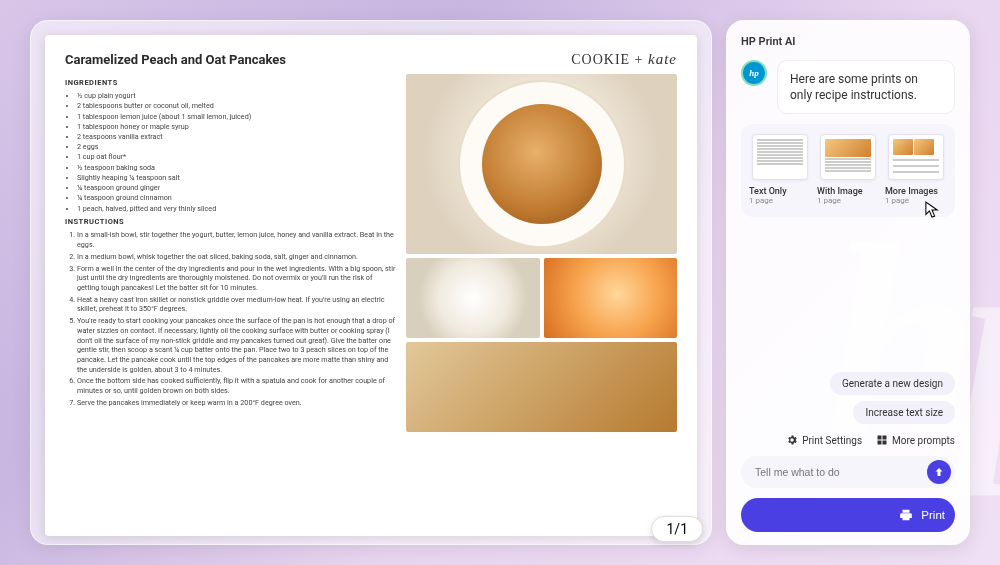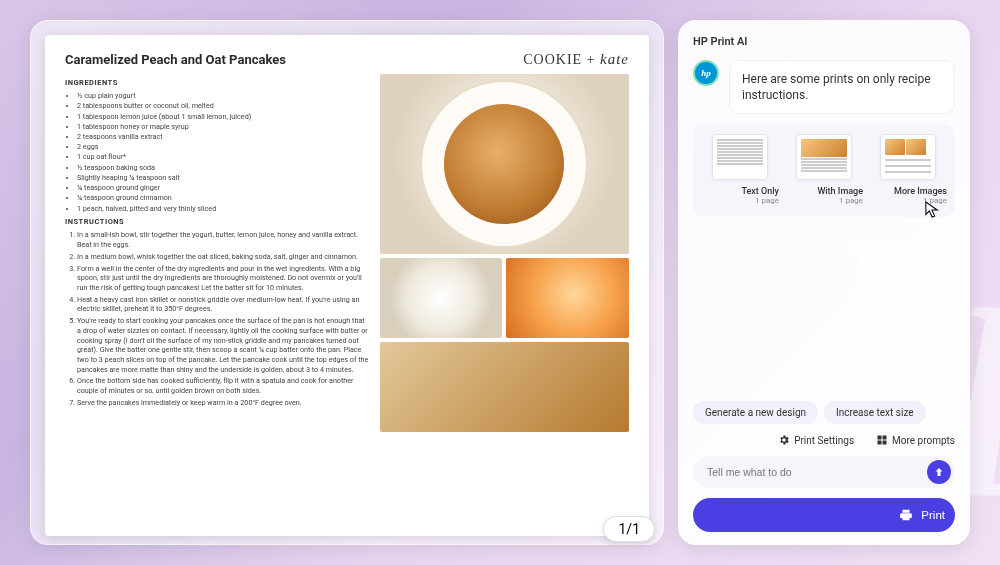--- a/index.html
+++ b/index.html
@@ -92,21 +92,21 @@
     bottom: -6px;
     background: #fff;
     border: 1px solid #ddd;
     border-radius: 999px;
     padding: 4px 14px;
     font-size: 14px;
     box-shadow: 0 2px 6px rgba(0,0,0,0.12);
   }
   
   .ai-panel {
-    width: 292px;
+    width: 244px;
     background: rgba(255,255,255,0.9);
     border-radius: 18px;
     padding: 14px 14px 12px 14px;
     display: flex;
     flex-direction: column;
     box-shadow: 0 4px 20px rgba(0,0,0,0.1);
     border: 1px solid rgba(255,255,255,0.7);
   }
   .ai-title { font-size: 11px; font-weight: 600; color: #333; margin-bottom: 12px; }
   .ai-row { display: flex; gap: 10px; align-items: flex-start; margin-bottom: 10px; }
@@ -133,21 +133,21 @@
     background: #f6f5fb;
     border-radius: 12px;
     padding: 10px 8px 12px 8px;
     display: flex;
     gap: 6px;
     justify-content: space-between;
     margin-bottom: 8px;
   }
   .opt {
     flex:1;
-    text-align:right;
+    text-align:left;
     cursor: pointer;
     position: relative;
   }
   .thumb {
     width: 56px; height: 46px;
     background: #fff;
     border: 1px solid #e3e1ef;
     border-radius: 4px;
     margin: 0 auto 6px auto;
     padding: 4px;
@@ -159,30 +159,30 @@
   .thumb.t2 .im { height:18px; }
   .thumb.t3 { flex-direction: row; flex-wrap: wrap; }
   .thumb.t3 .im { width: 20px; height:16px; }
   .opt-name { font-size: 9px; color:#333; font-weight:500; }
   .opt-sub { font-size: 8px; color:#888; }
   .cursor {
     position:absolute; right:8px; bottom:-14px;
     width:14px;height:18px;
   }
   .spacer { flex:1; }
-  .chips { display:flex; flex-direction:row; align-items:flex-end; gap:6px; margin-bottom:10px; }
+  .chips { display:flex; flex-direction:column; align-items:flex-end; gap:6px; margin-bottom:10px; }
   .chip {
     background:#f2f0fa;
     border-radius: 999px;
     padding: 6px 12px;
     font-size: 10px;
     color:#333;
     cursor:pointer;
   }
-  .tool-row { display:flex; justify-content:flex-end; gap:22px; font-size:10px; color:#333; margin-bottom:10px; }
+  .tool-row { display:flex; justify-content:flex-end; gap:14px; font-size:10px; color:#333; margin-bottom:10px; }
   .tool-row .ti { display:flex; align-items:center; gap:4px; cursor:pointer; }
   .input-row {
     background:#f6f5fb;
     border-radius: 999px;
     padding: 4px 4px 4px 14px;
     display:flex; align-items:center;
     margin-bottom:10px;
   }
   .input-row input {
     border:none; background:transparent; outline:none;

